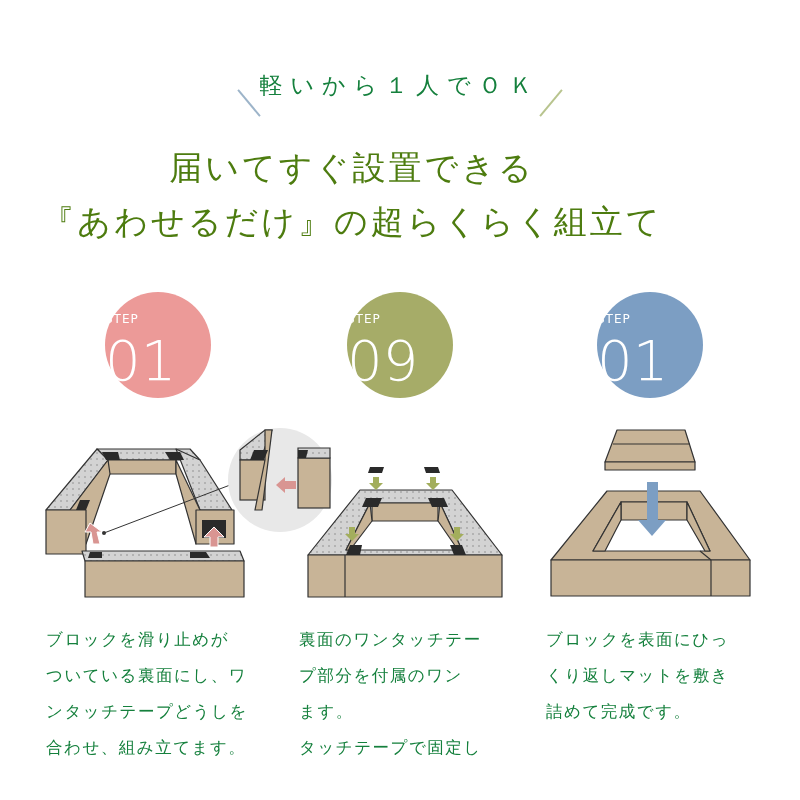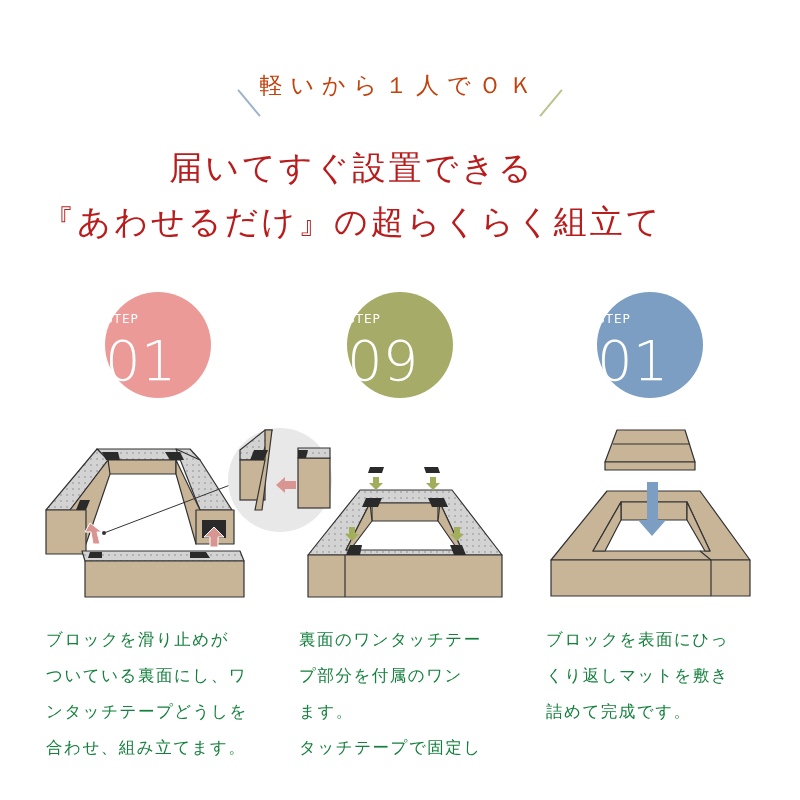--- a/index.html
+++ b/index.html
@@ -1,22 +1,22 @@
 <!DOCTYPE html>
 <html><head>
 <meta charset="utf-8">
 <style>
   * { margin:0; padding:0; box-sizing:border-box; }
   html, body { width:800px; height:800px; background:#ffffff; overflow:hidden; }
   body { position:relative; font-family:"DejaVu Sans", "Liberation Sans", sans-serif; color:#3a3a3a; }
-  .tagline { position:absolute; left:0; top:70px; width:800px; text-align:center; font-size:23px; letter-spacing:8px; color:#c2410c; }
+  .tagline { position:absolute; left:0; top:70px; width:800px; text-align:center; font-size:23px; letter-spacing:8px; color:#15803d; }
   .slash { position:absolute; top:86px; width:2px; height:34px; }
   .slash.left { left:248px; background:#9db4c9; transform:rotate(-40deg); }
   .slash.right { left:550px; background:#b8c48e; transform:rotate(40deg); }
-  .headline { position:absolute; left:0; width:704px; text-align:center; font-size:33px; letter-spacing:3px; color:#b91c1c; font-weight:300; }
+  .headline { position:absolute; left:0; width:704px; text-align:center; font-size:33px; letter-spacing:3px; color:#4d7c0f; font-weight:300; }
   .h1 { top:146px; }
   .h2 { top:200px; }
   .step-badge { position:absolute; top:292px; width:106px; height:106px; border-radius:50%; color:#fff; }
   .step-badge .lbl { display:block; margin-top:20px; font-size:12px; letter-spacing:1px; }
   .step-badge .num { display:block; margin-top:12px; font-size:56px; line-height:46px; font-weight:300; }
   .illus { position:absolute; top:420px; }
   .desc { position:absolute; top:622px; font-size:16.5px; line-height:36px; color:#15803d; letter-spacing:1.5px; }
 </style>
 </head>
 <body>

